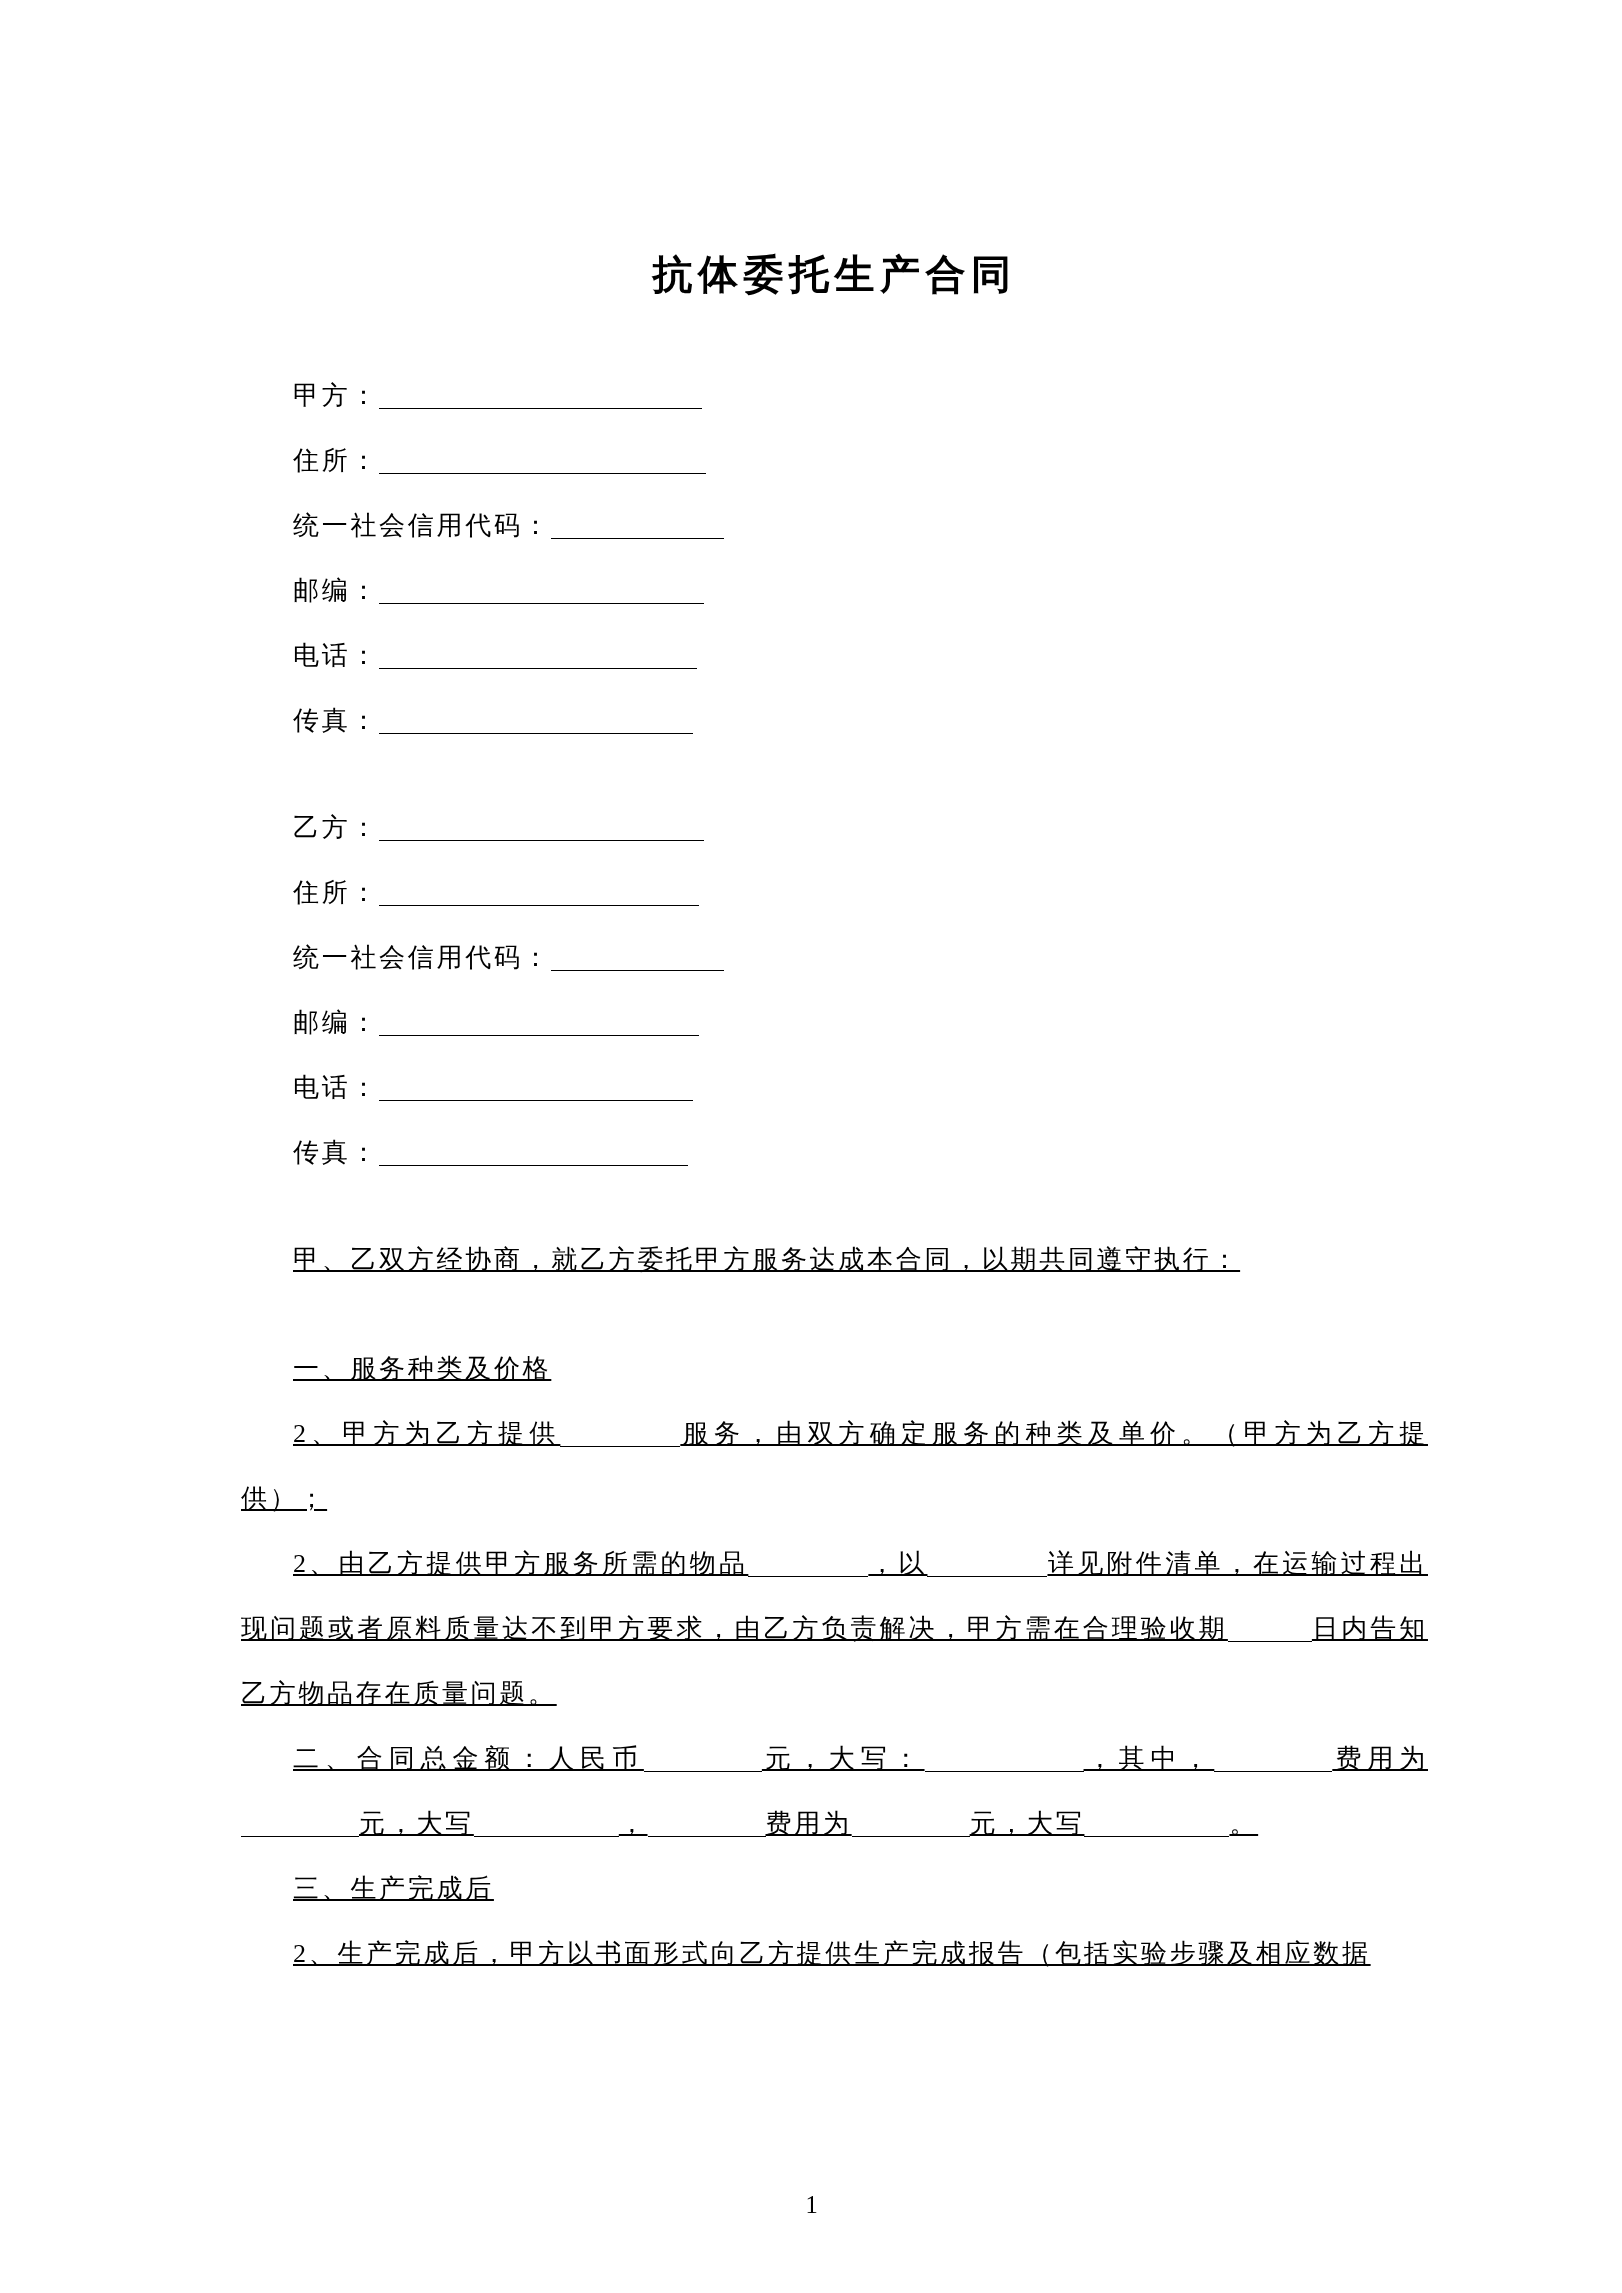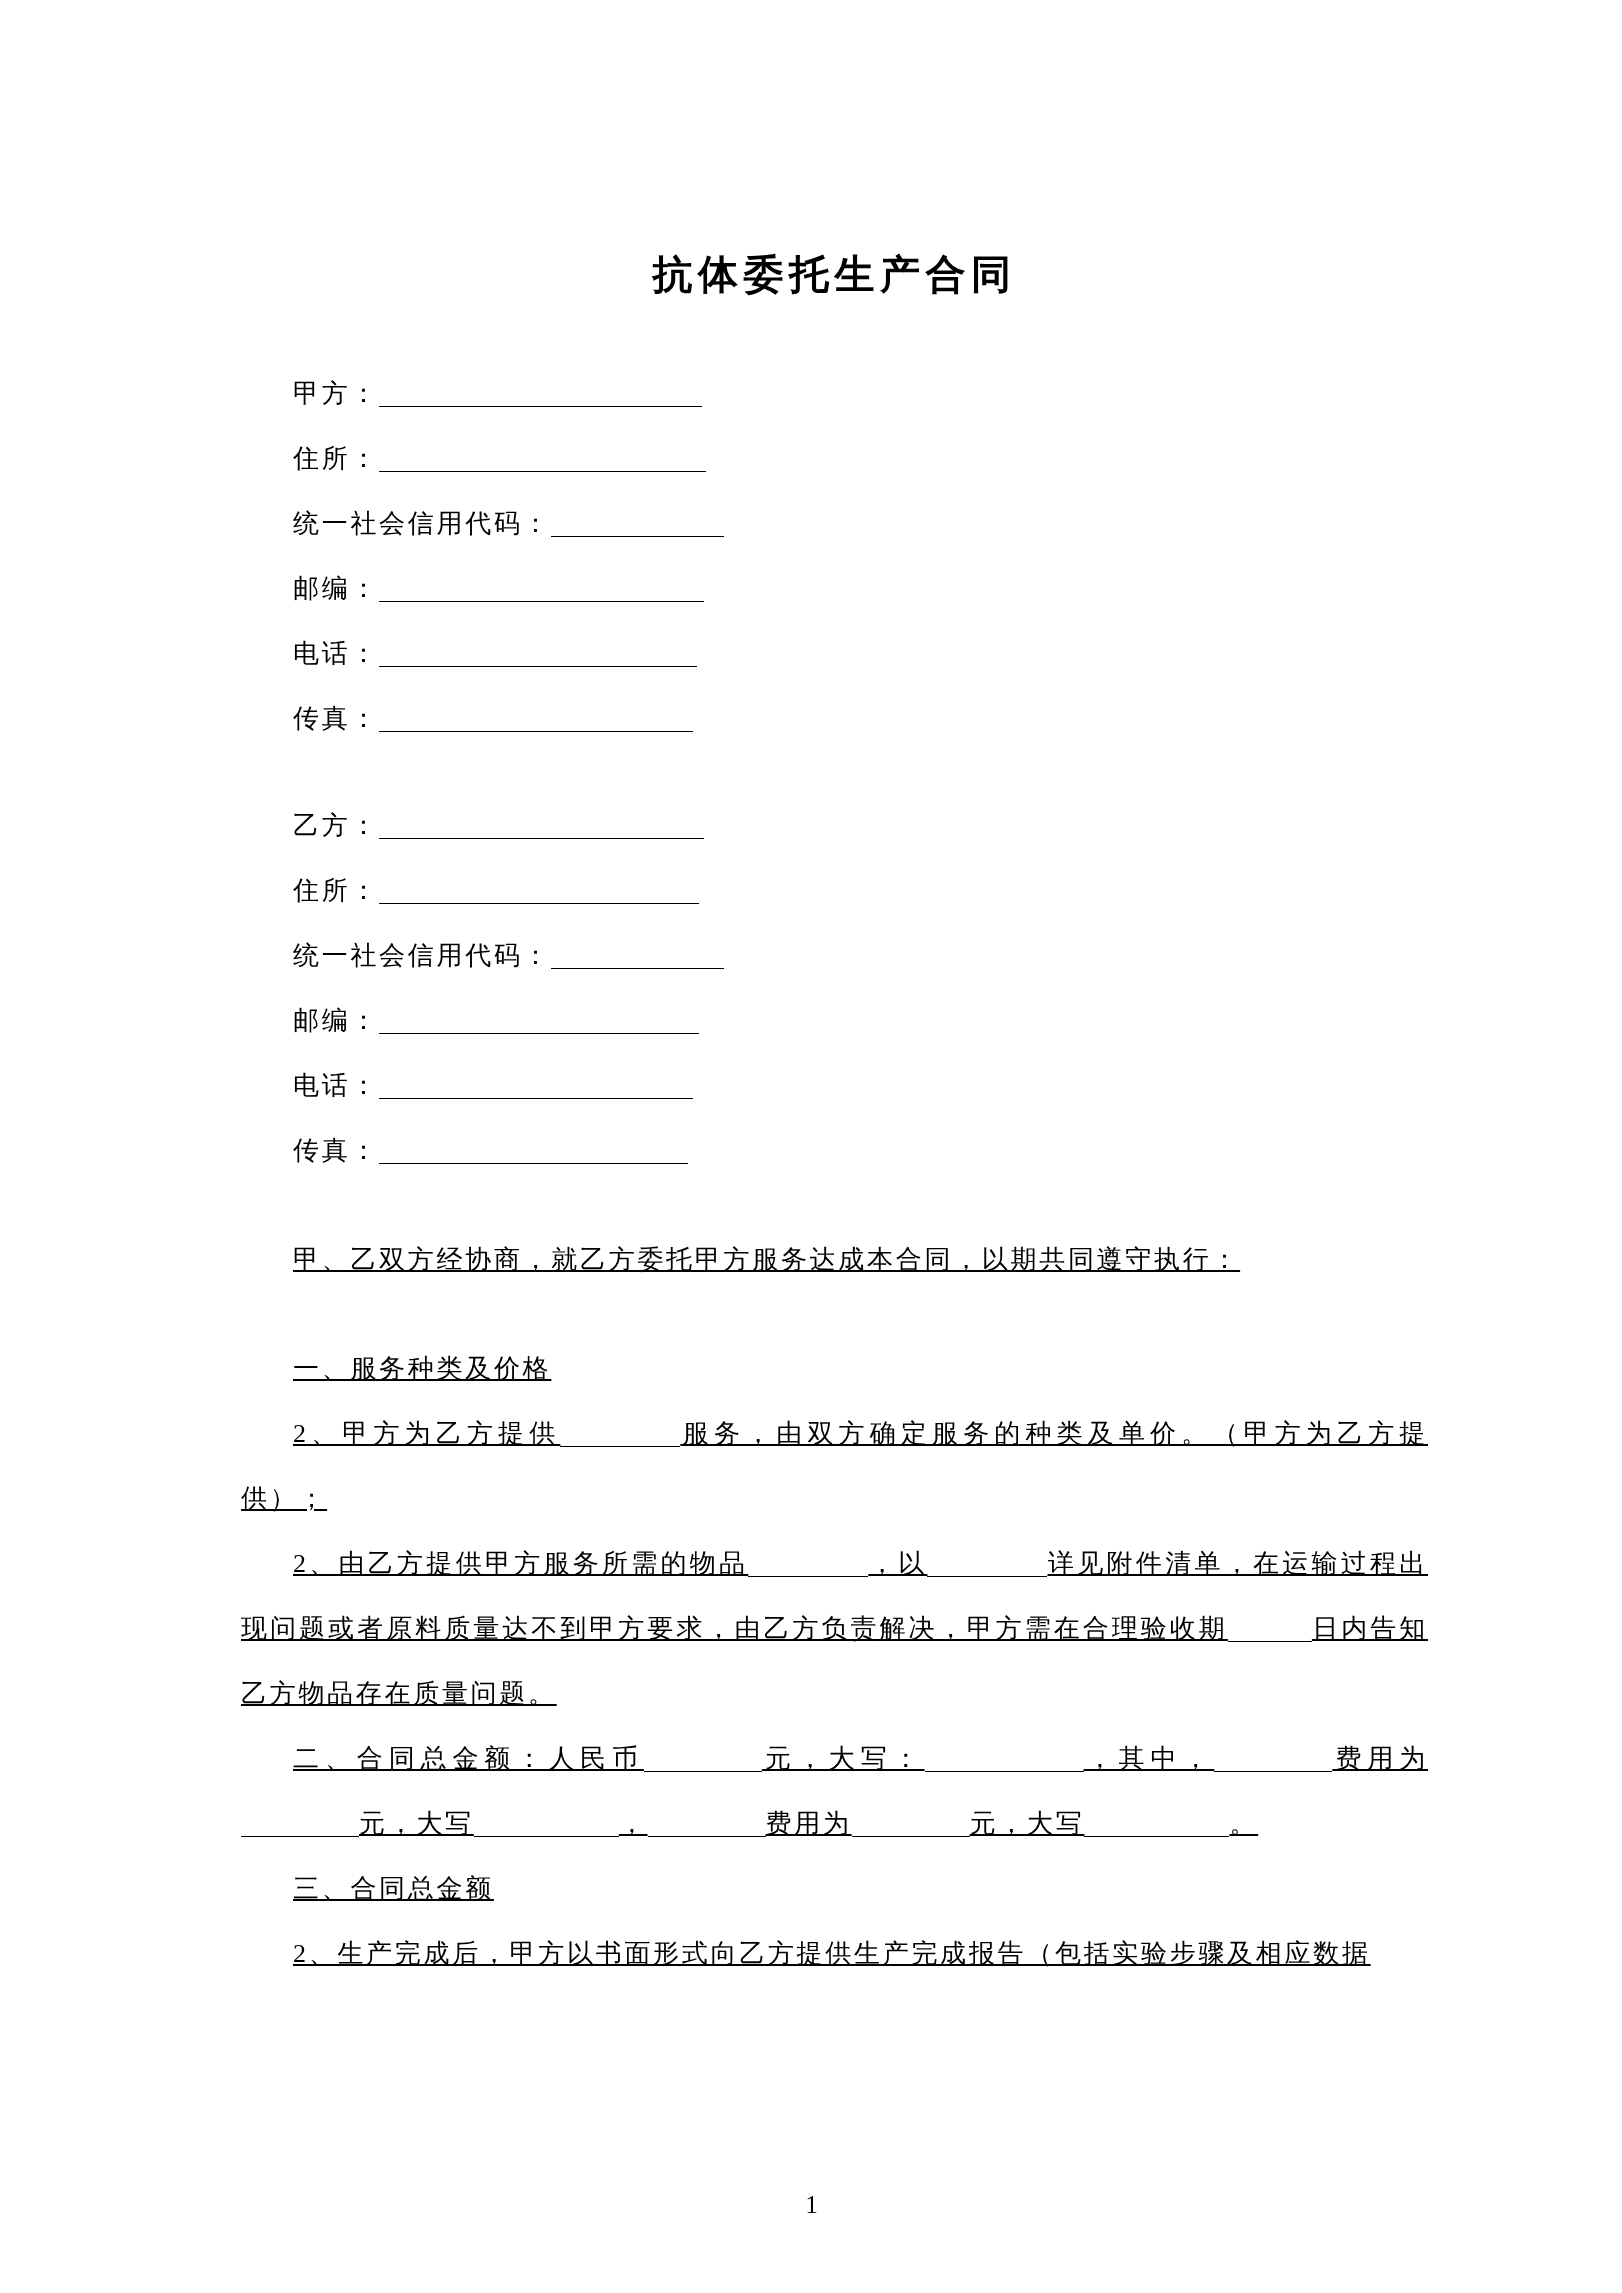--- a/index.html
+++ b/index.html
@@ -22,21 +22,20 @@
     font-size: 40px;
     font-weight: bold;
     letter-spacing: 5.5px;
     line-height: 73px;
     margin-bottom: 52px;
   }
   .field-row {
     line-height: 65px;
     text-indent: 2em;
     white-space: nowrap;
-    font-family: Liberation Mono, monospace;
   }
   .field-label { display: inline; }
   .blank {
     display: inline-block;
     height: 1em;
     border-bottom: 1.8px solid #000000;
     vertical-align: -4.5px;
   }
   .party-block-b { margin-top: 42px; }
   .intro { margin-top: 42px; }
@@ -94,20 +93,20 @@
       <div class="field-row"><span class="field-label">传真：</span><span class="blank" style="width: 309px;"></span></div>
     </div>
 
   <p class="para intro">甲、乙双方经协商，就乙方委托甲方服务达成本合同，以期共同遵守执行：</p>
 
   <div class="body-block">
       <p class="para"><span>一、服务种类及价格</span></p>
       <p class="para"><span>2、甲方为乙方提供</span><span class="blank" style="width: 120px;"></span><span>服务，由双方确定服务的种类及单价。（甲方为乙方提供）；</span></p>
       <p class="para"><span>2、由乙方提供甲方服务所需的物品</span><span class="blank" style="width: 120px;"></span><span>，以</span><span class="blank" style="width: 120px;"></span><span>详见附件清单，在运输过程出现问题或者原料质量达不到甲方要求，由乙方负责解决，甲方需在合理验收期</span><span class="blank" style="width: 84px;"></span><span>日内告知乙方物品存在质量问题。</span></p>
       <p class="para"><span>二、合同总金额：人民币</span><span class="blank" style="width: 118px;"></span><span>元，大写：</span><span class="blank" style="width: 159px;"></span><span>，其中，</span><span class="blank" style="width: 118px;"></span><span>费用为</span><span class="blank" style="width: 118px;"></span><span>元，大写</span><span class="blank" style="width: 145px;"></span><span>，</span><span class="blank" style="width: 118px;"></span><span>费用为</span><span class="blank" style="width: 118px;"></span><span>元，大写</span><span class="blank" style="width: 145px;"></span><span>。</span></p>
-      <p class="para"><span>三、合同总金额</span></p>
+      <p class="para"><span>三、生产完成后</span></p>
       <p class="para"><span>2、生产完成后，甲方以书面形式向乙方提供生产完成报告（包括实验步骤及相应数据</span></p>
     </div>
 
   <div class="page-num">1</div>
 
 </div>
 
 
 </body></html>

